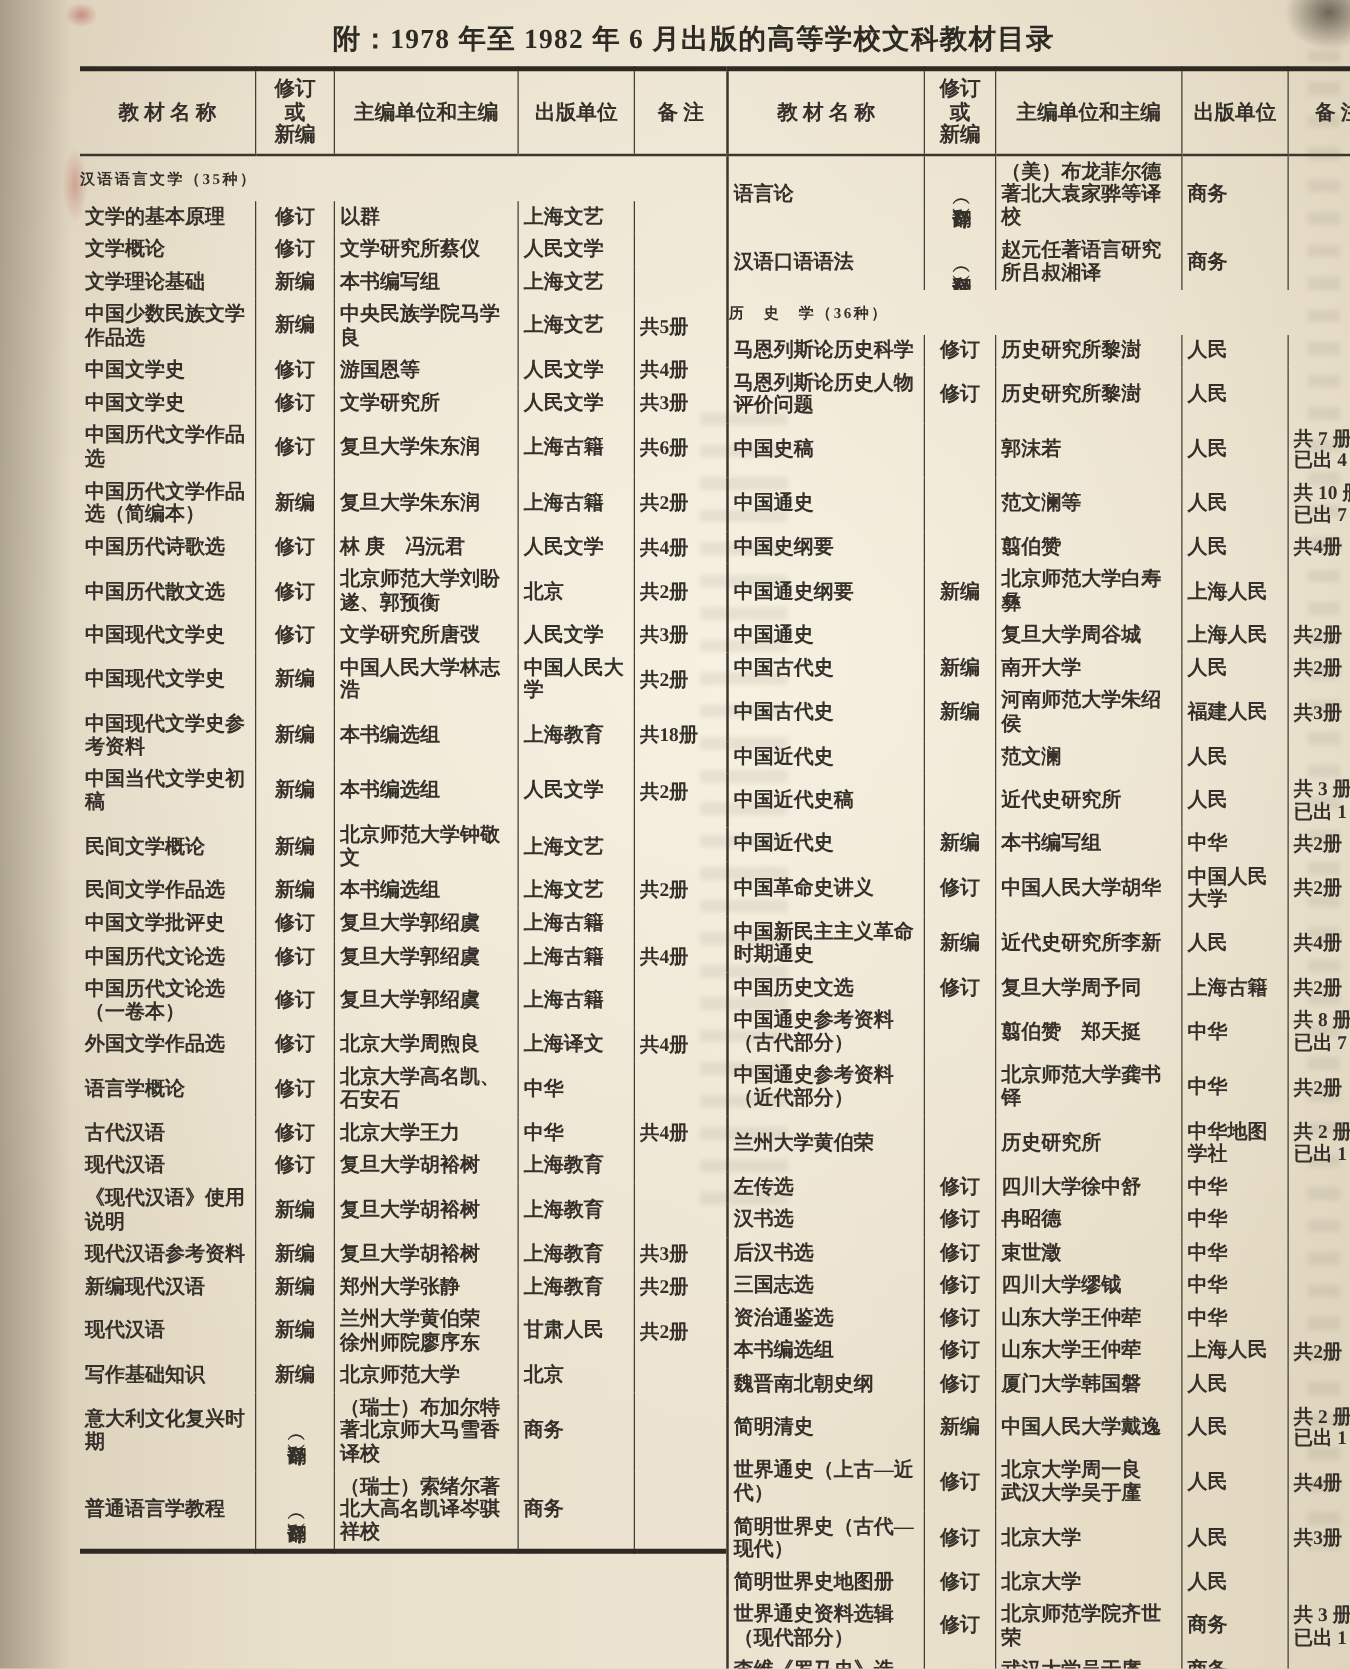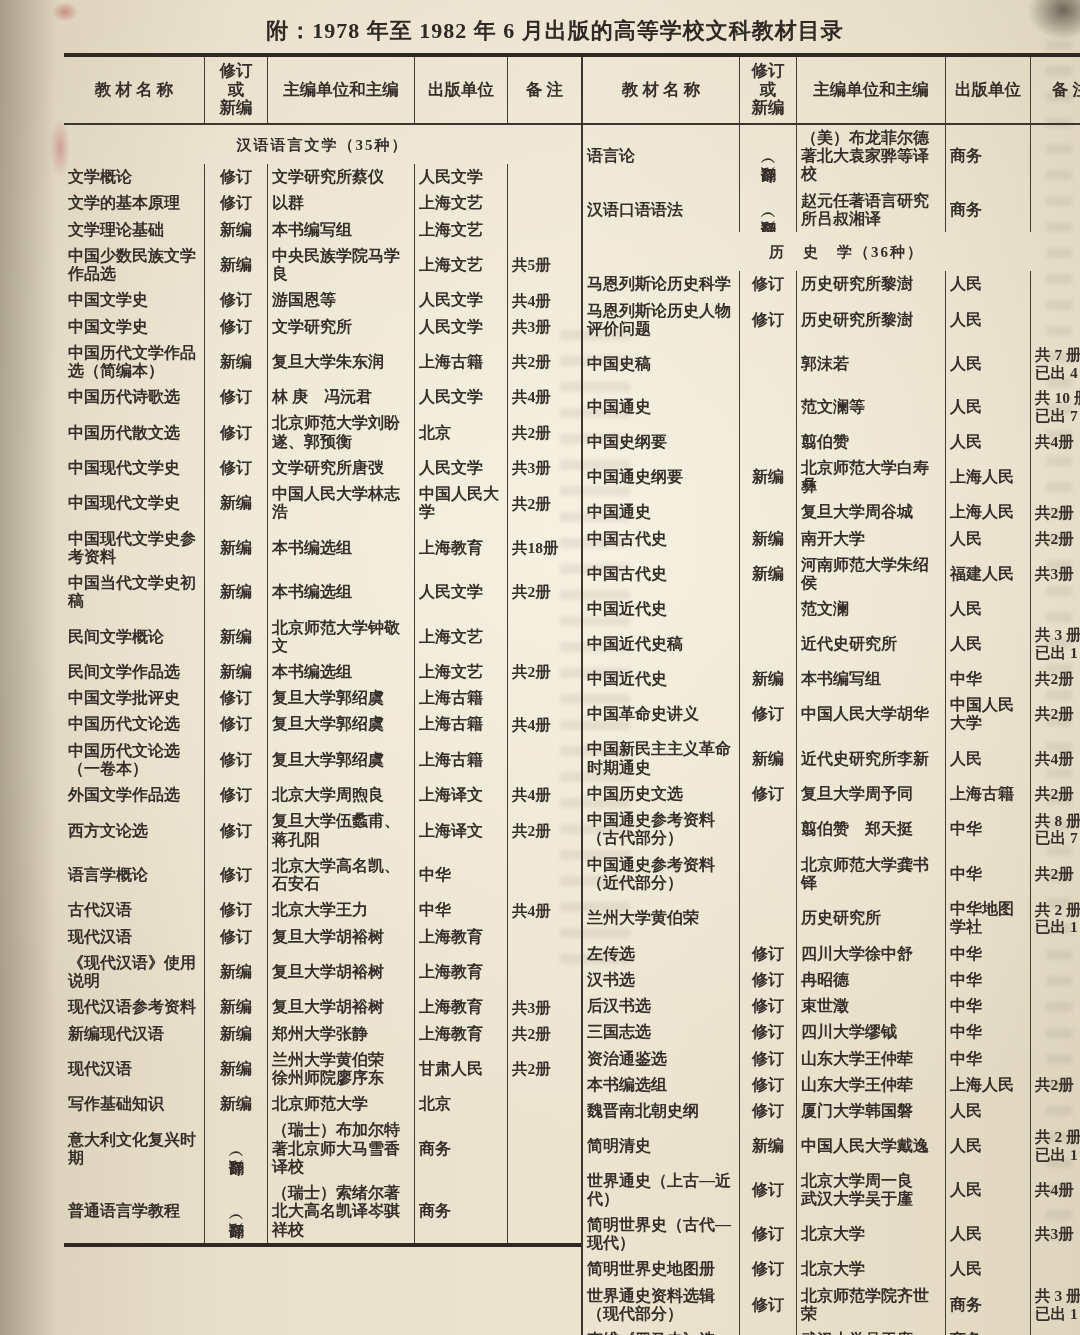--- a/index.html
+++ b/index.html
@@ -56,21 +56,21 @@
   .right .c-name{width:148px;}
   .right .c-status{width:48px;}
   .right .c-editor{width:140px;}
   .right .c-pub{width:76px;}
   .right .c-note{width:71px;}
   .tbl td.c-status,.tbl td.c-editor,.tbl td.c-pub,.tbl td.c-note,
   .tbl th.c-status,.tbl th.c-editor,.tbl th.c-pub,.tbl th.c-note{
     border-left:1.6px solid #433e34;
   }
   td.section{
-    text-align:center;font-weight:700;font-size:15px;letter-spacing:2px;
+    text-align:left;font-weight:700;font-size:12px;letter-spacing:2px;
     padding:12px 0 10px 0;border:none;
   }
   tr.section-row td{border-left:none !important;}
   td.vert{
     writing-mode:vertical-rl;text-orientation:mixed;
     letter-spacing:1px;padding:2px 0;margin:0 auto;font-size:15px;
   }
 </style>
 </head>
 <body>
@@ -96,31 +96,31 @@
           <th class="c-editor">主编单位和主编</th>
           <th class="c-pub">出版单位</th>
           <th class="c-note">备  注</th>
         </tr>
       </thead>
       <tbody>
           <tr class="section-row">
             <td colspan="5" class="section">汉语语言文学（35种）</td>
           </tr>
           <tr>
+            <td class="c-name">文学的基本原理</td>
+            <td class="c-status">修订</td>
+            <td class="c-editor">以群</td>
+            <td class="c-pub">上海文艺</td>
+            <td class="c-note"></td>
+          </tr>
+          <tr>
             <td class="c-name">文学概论</td>
             <td class="c-status">修订</td>
             <td class="c-editor">文学研究所蔡仪</td>
             <td class="c-pub">人民文学</td>
-            <td class="c-note"></td>
-          </tr>
-          <tr>
-            <td class="c-name">文学的基本原理</td>
-            <td class="c-status">修订</td>
-            <td class="c-editor">以群</td>
-            <td class="c-pub">上海文艺</td>
             <td class="c-note"></td>
           </tr>
           <tr>
             <td class="c-name">文学理论基础</td>
             <td class="c-status">新编</td>
             <td class="c-editor">本书编写组</td>
             <td class="c-pub">上海文艺</td>
             <td class="c-note"></td>
           </tr>
           <tr>
@@ -138,20 +138,27 @@
             <td class="c-note">共4册</td>
           </tr>
           <tr>
             <td class="c-name">中国文学史</td>
             <td class="c-status">修订</td>
             <td class="c-editor">文学研究所</td>
             <td class="c-pub">人民文学</td>
             <td class="c-note">共3册</td>
           </tr>
           <tr>
+            <td class="c-name">中国历代文学作品选</td>
+            <td class="c-status">修订</td>
+            <td class="c-editor">复旦大学朱东润</td>
+            <td class="c-pub">上海古籍</td>
+            <td class="c-note">共6册</td>
+          </tr>
+          <tr>
             <td class="c-name">中国历代文学作品选（简编本）</td>
             <td class="c-status">新编</td>
             <td class="c-editor">复旦大学朱东润</td>
             <td class="c-pub">上海古籍</td>
             <td class="c-note">共2册</td>
           </tr>
           <tr>
             <td class="c-name">中国历代诗歌选</td>
             <td class="c-status">修订</td>
             <td class="c-editor">林 庚　冯沅君</td>
@@ -227,27 +234,20 @@
             <td class="c-editor">复旦大学郭绍虞</td>
             <td class="c-pub">上海古籍</td>
             <td class="c-note"></td>
           </tr>
           <tr>
             <td class="c-name">外国文学作品选</td>
             <td class="c-status">修订</td>
             <td class="c-editor">北京大学周煦良</td>
             <td class="c-pub">上海译文</td>
             <td class="c-note">共4册</td>
-          </tr>
-          <tr>
-            <td class="c-name">西方文论选</td>
-            <td class="c-status">修订</td>
-            <td class="c-editor">复旦大学伍蠡甫、蒋孔阳</td>
-            <td class="c-pub">上海译文</td>
-            <td class="c-note">共2册</td>
           </tr>
           <tr>
             <td class="c-name">语言学概论</td>
             <td class="c-status">修订</td>
             <td class="c-editor">北京大学高名凯、石安石</td>
             <td class="c-pub">中华</td>
             <td class="c-note"></td>
           </tr>
           <tr>
             <td class="c-name">古代汉语</td>

